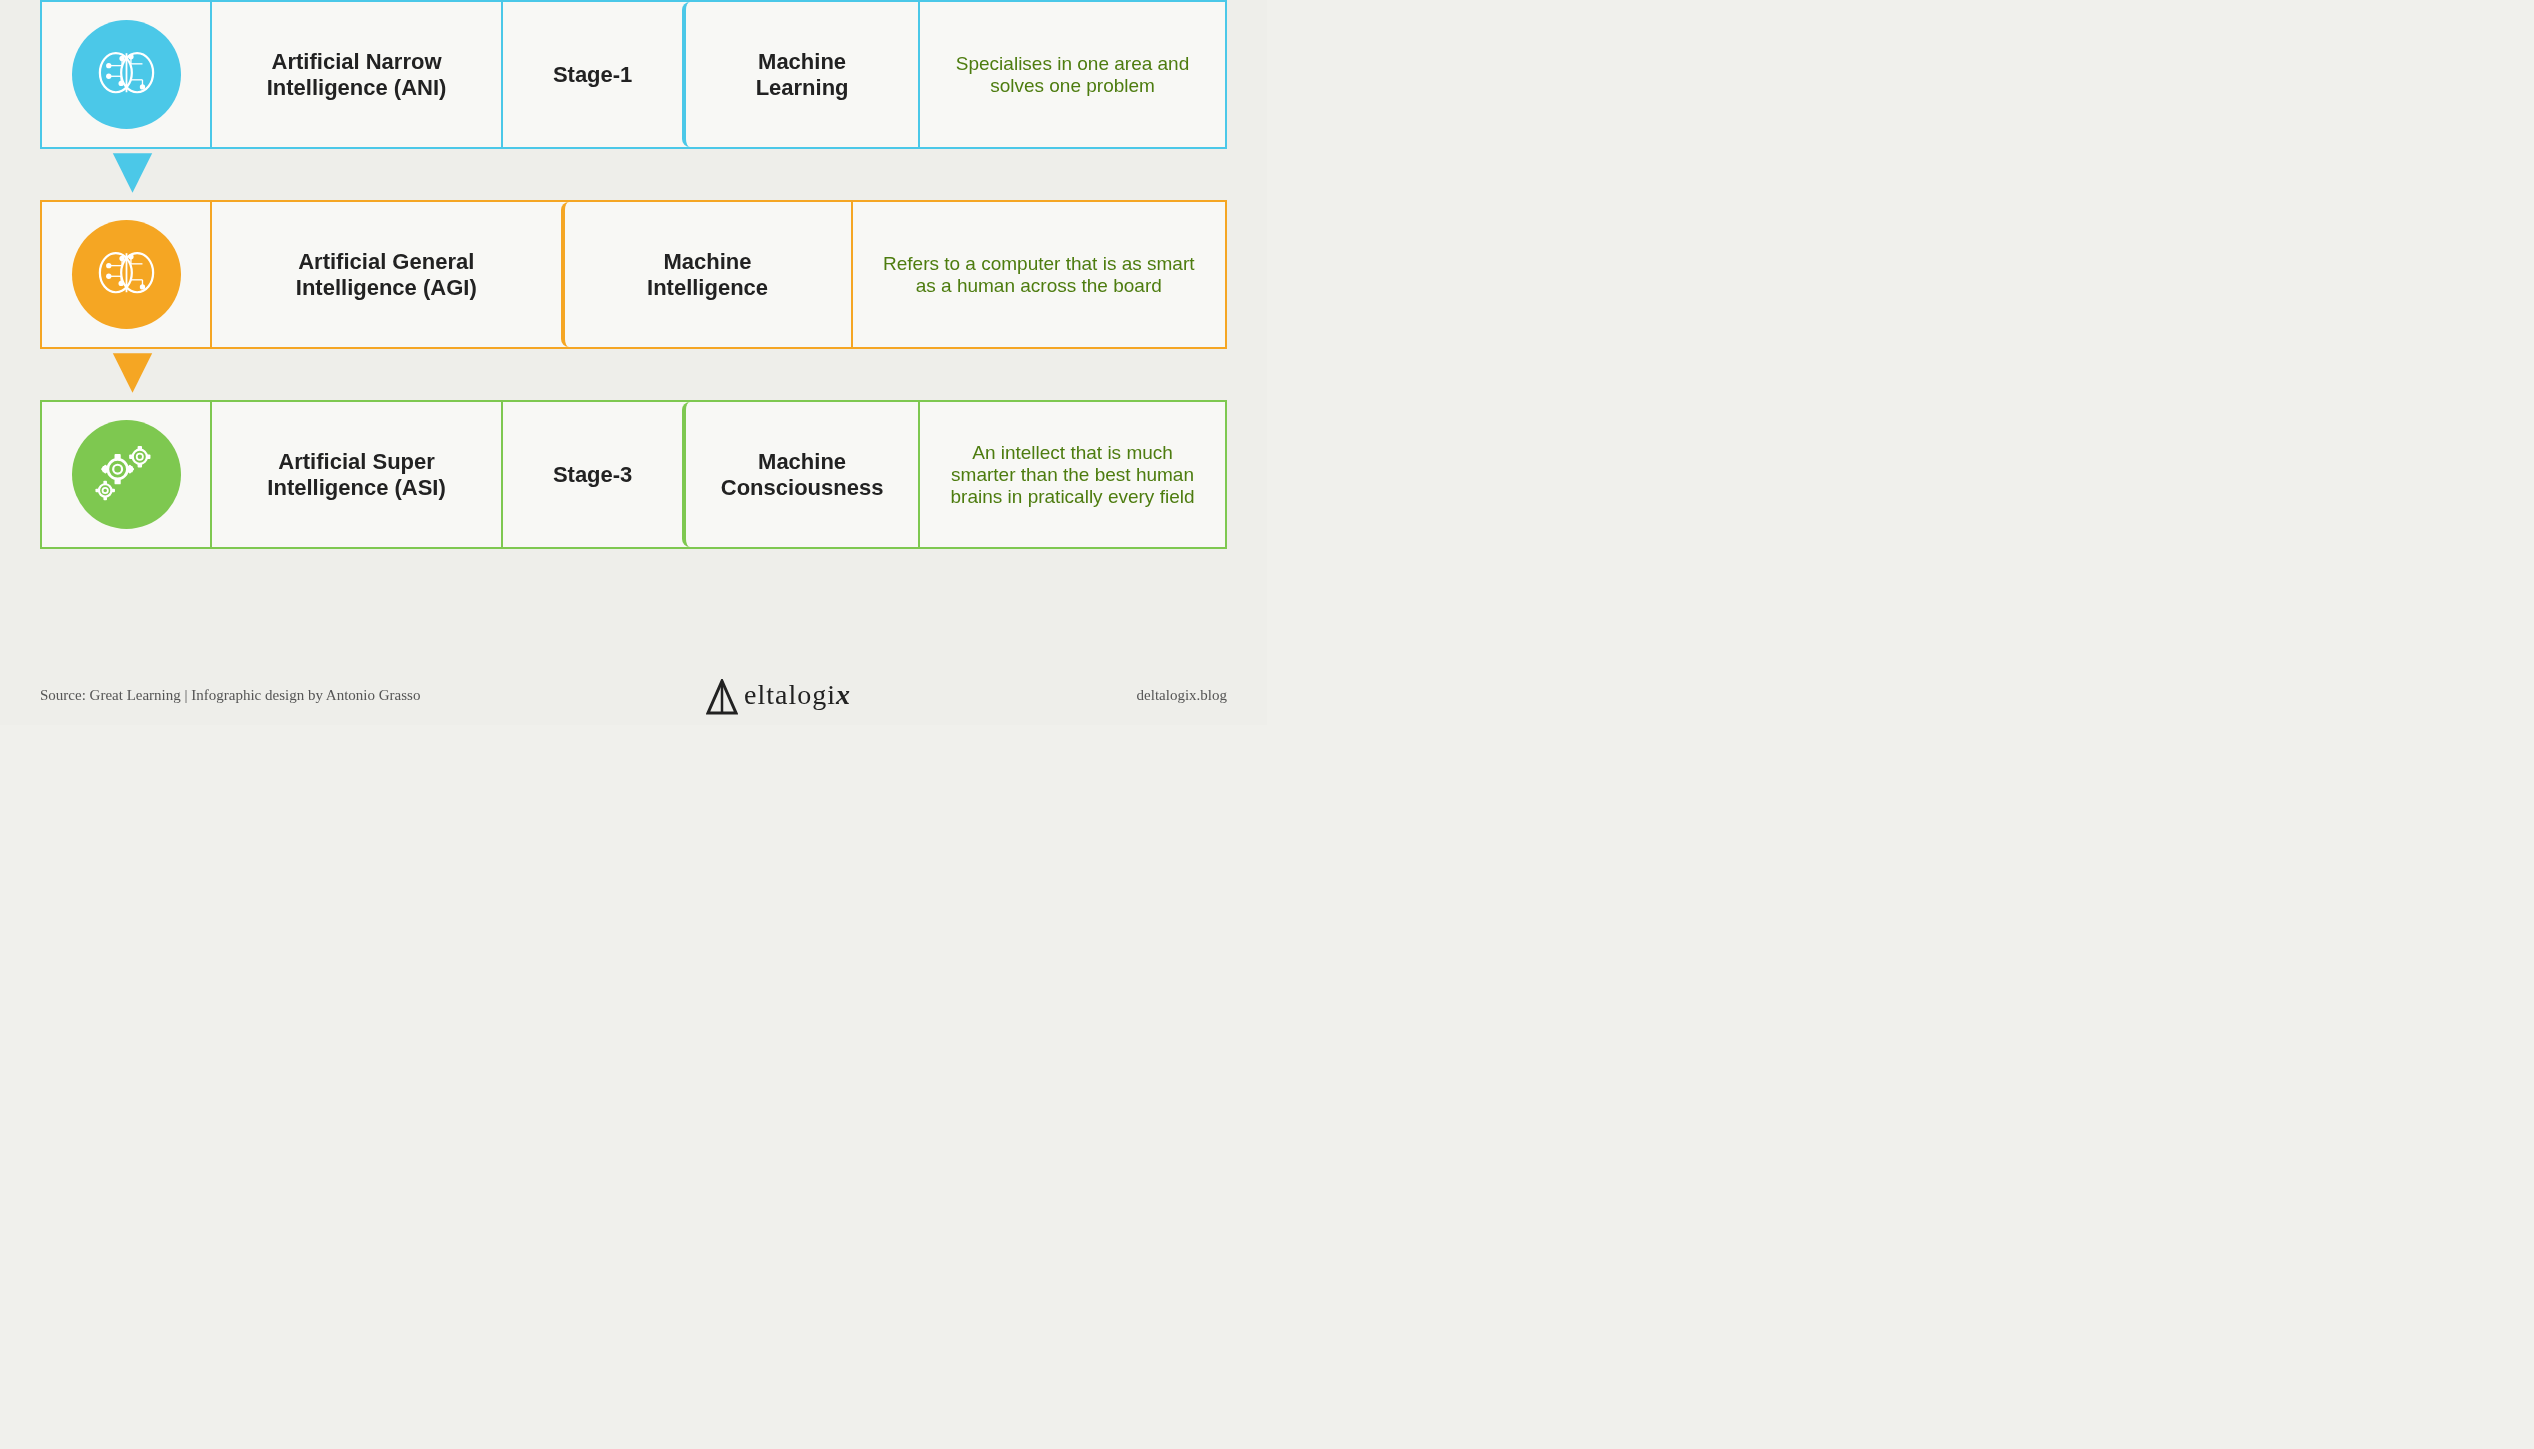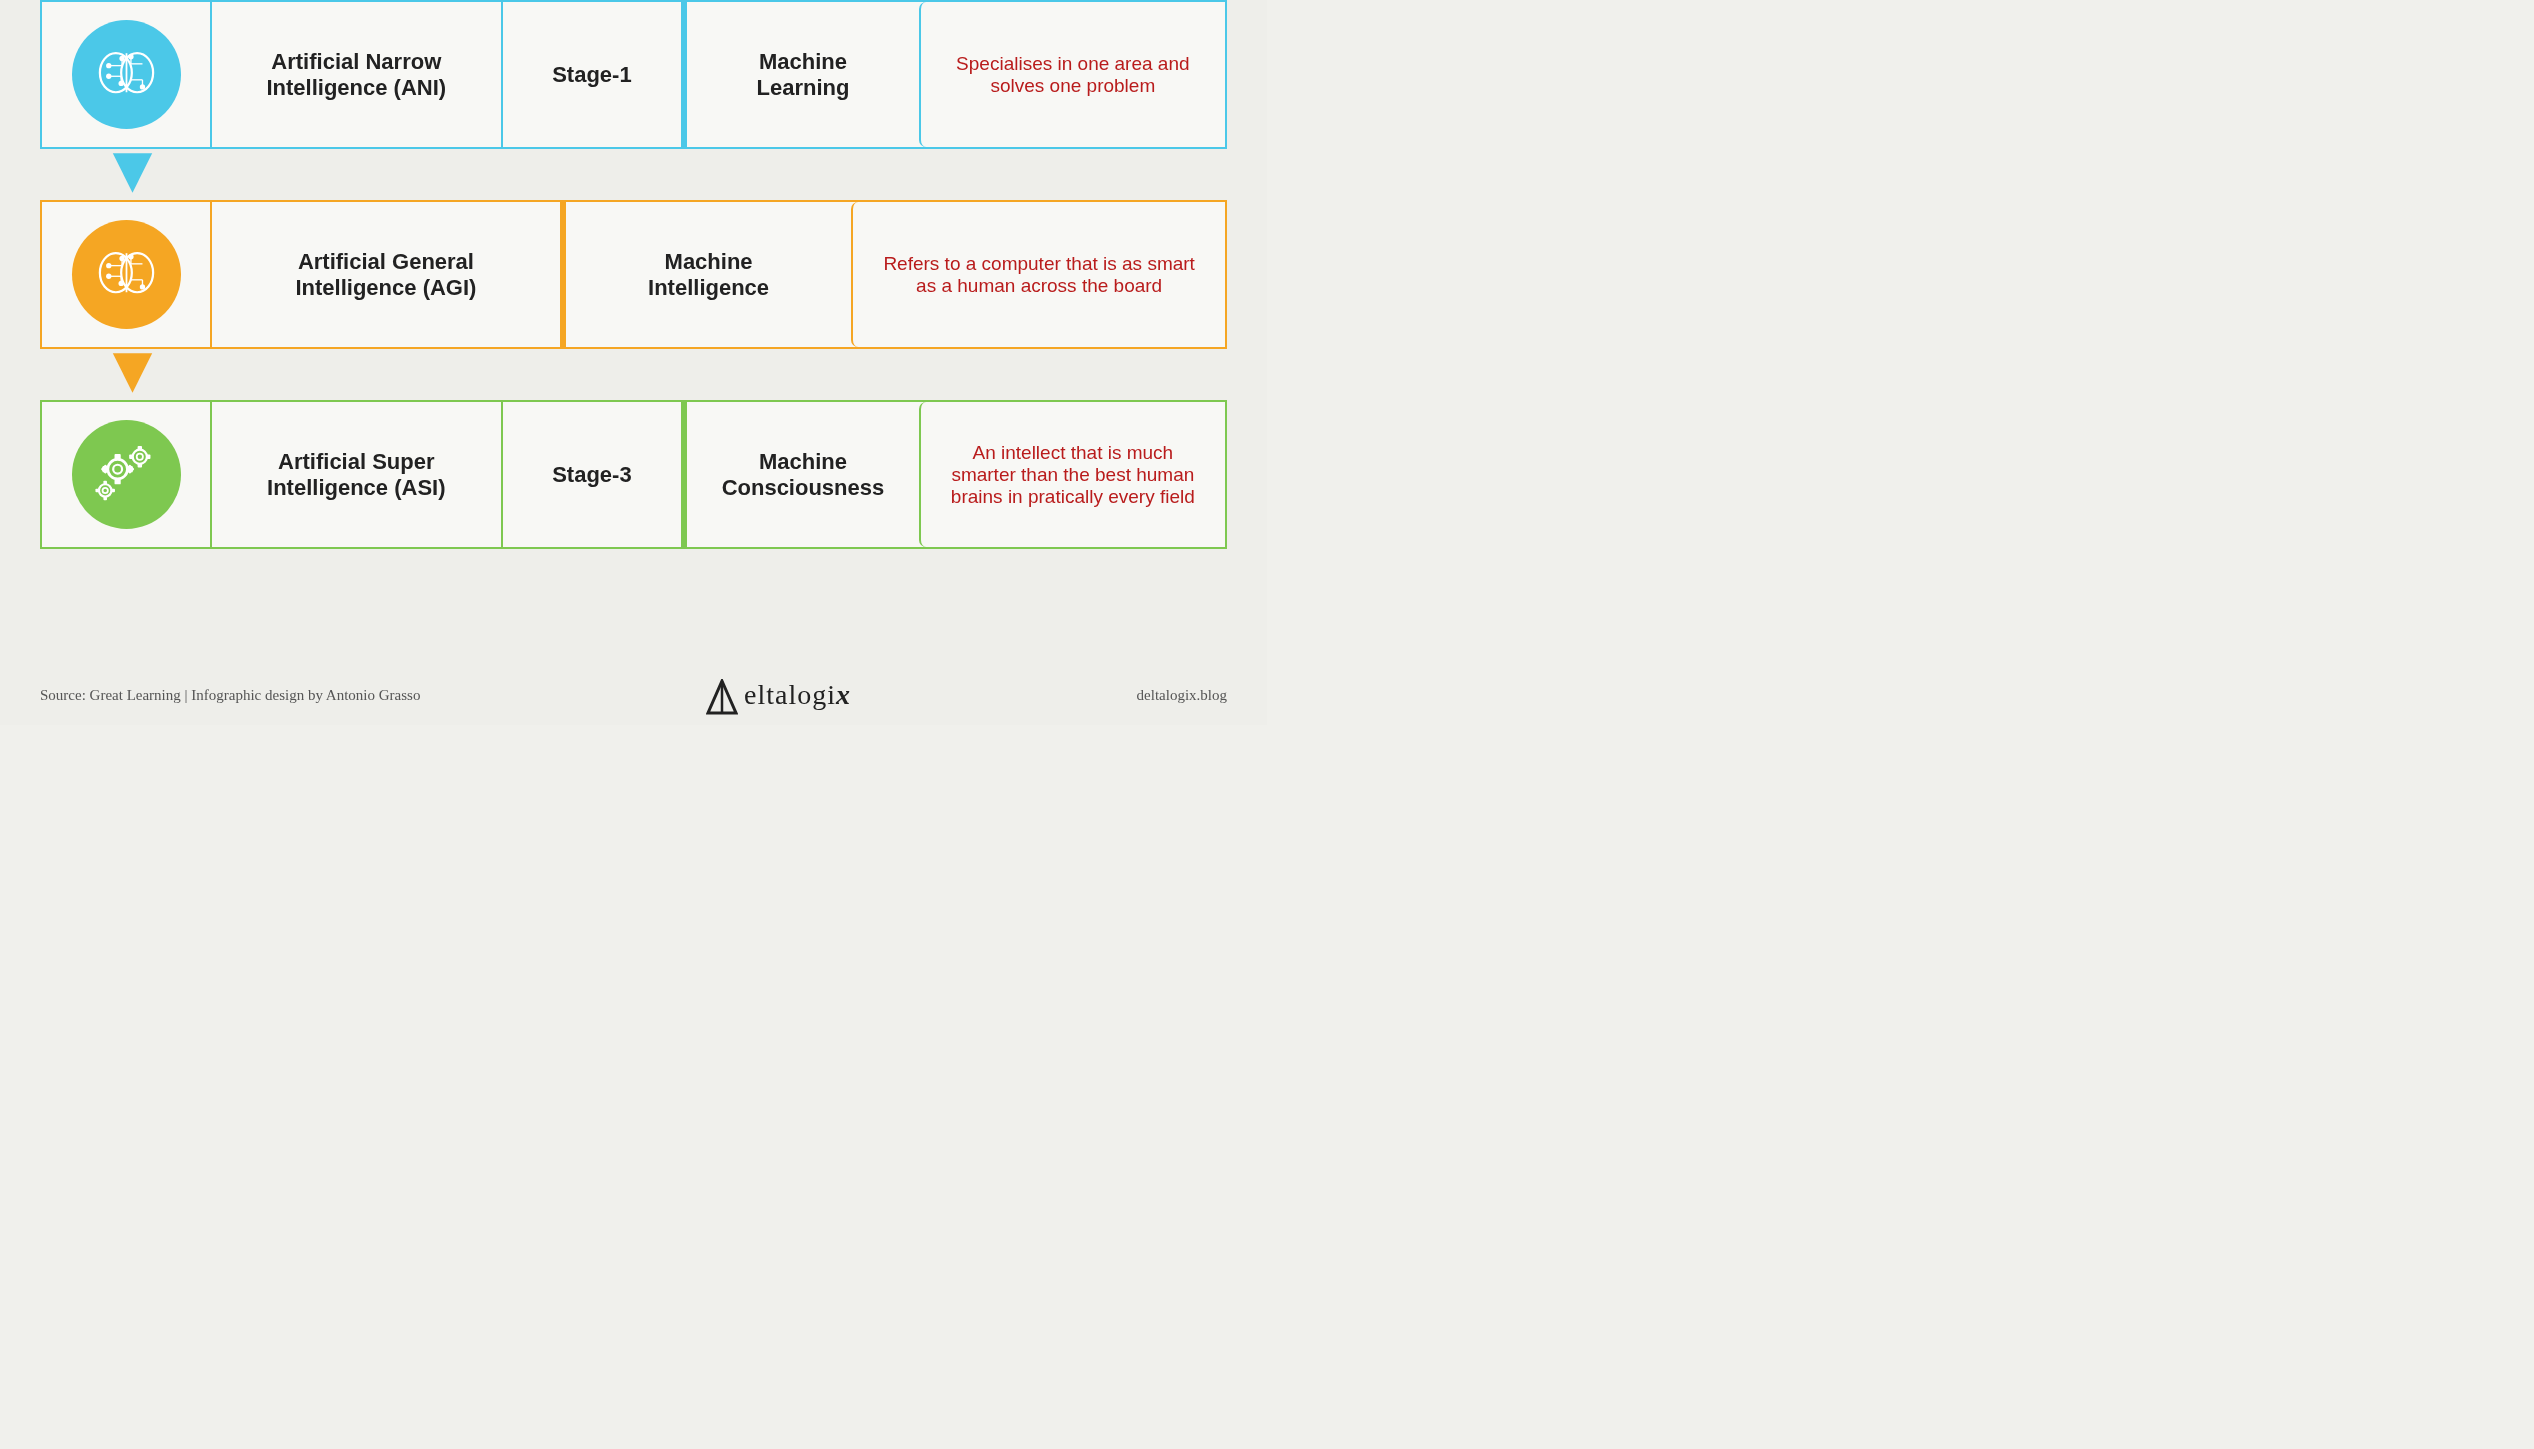--- a/index.html
+++ b/index.html
@@ -98,38 +98,38 @@
     .col-type {
       flex: 2;
       display: flex;
       align-items: center;
       justify-content: center;
       text-align: center;
       font-size: 22px;
       font-weight: 700;
       color: #222;
       padding: 18px 10px;
-      border-left: 6px solid #0f172a;
+      border-left: 4px solid #0f172a;
+      border-radius: 8px;
     }
     .row-ani .col-type { border-color: #4bc8e8; }
     .row-agi .col-type { border-color: #f5a623; }
     .row-asi .col-type { border-color: #7ec850; }
 
     .col-desc {
       flex: 2.5;
       display: flex;
       align-items: center;
       justify-content: center;
       text-align: center;
       font-size: 19px;
       font-weight: 400;
-      color: #b91c1c;
+      color: #4d7c0f;
       padding: 26px 20px;
       border-left: 2px solid #ccc;
-      border-radius: 7px;
     }
     .row-ani .col-desc { border-color: #4bc8e8; }
     .row-agi .col-desc { border-color: #f5a623; justify-content: center; }
     .row-asi .col-desc { border-color: #7ec850; }
 
     
     .arrow-connector {
       display: flex;
       align-items: center;
       justify-content: flex-start;

